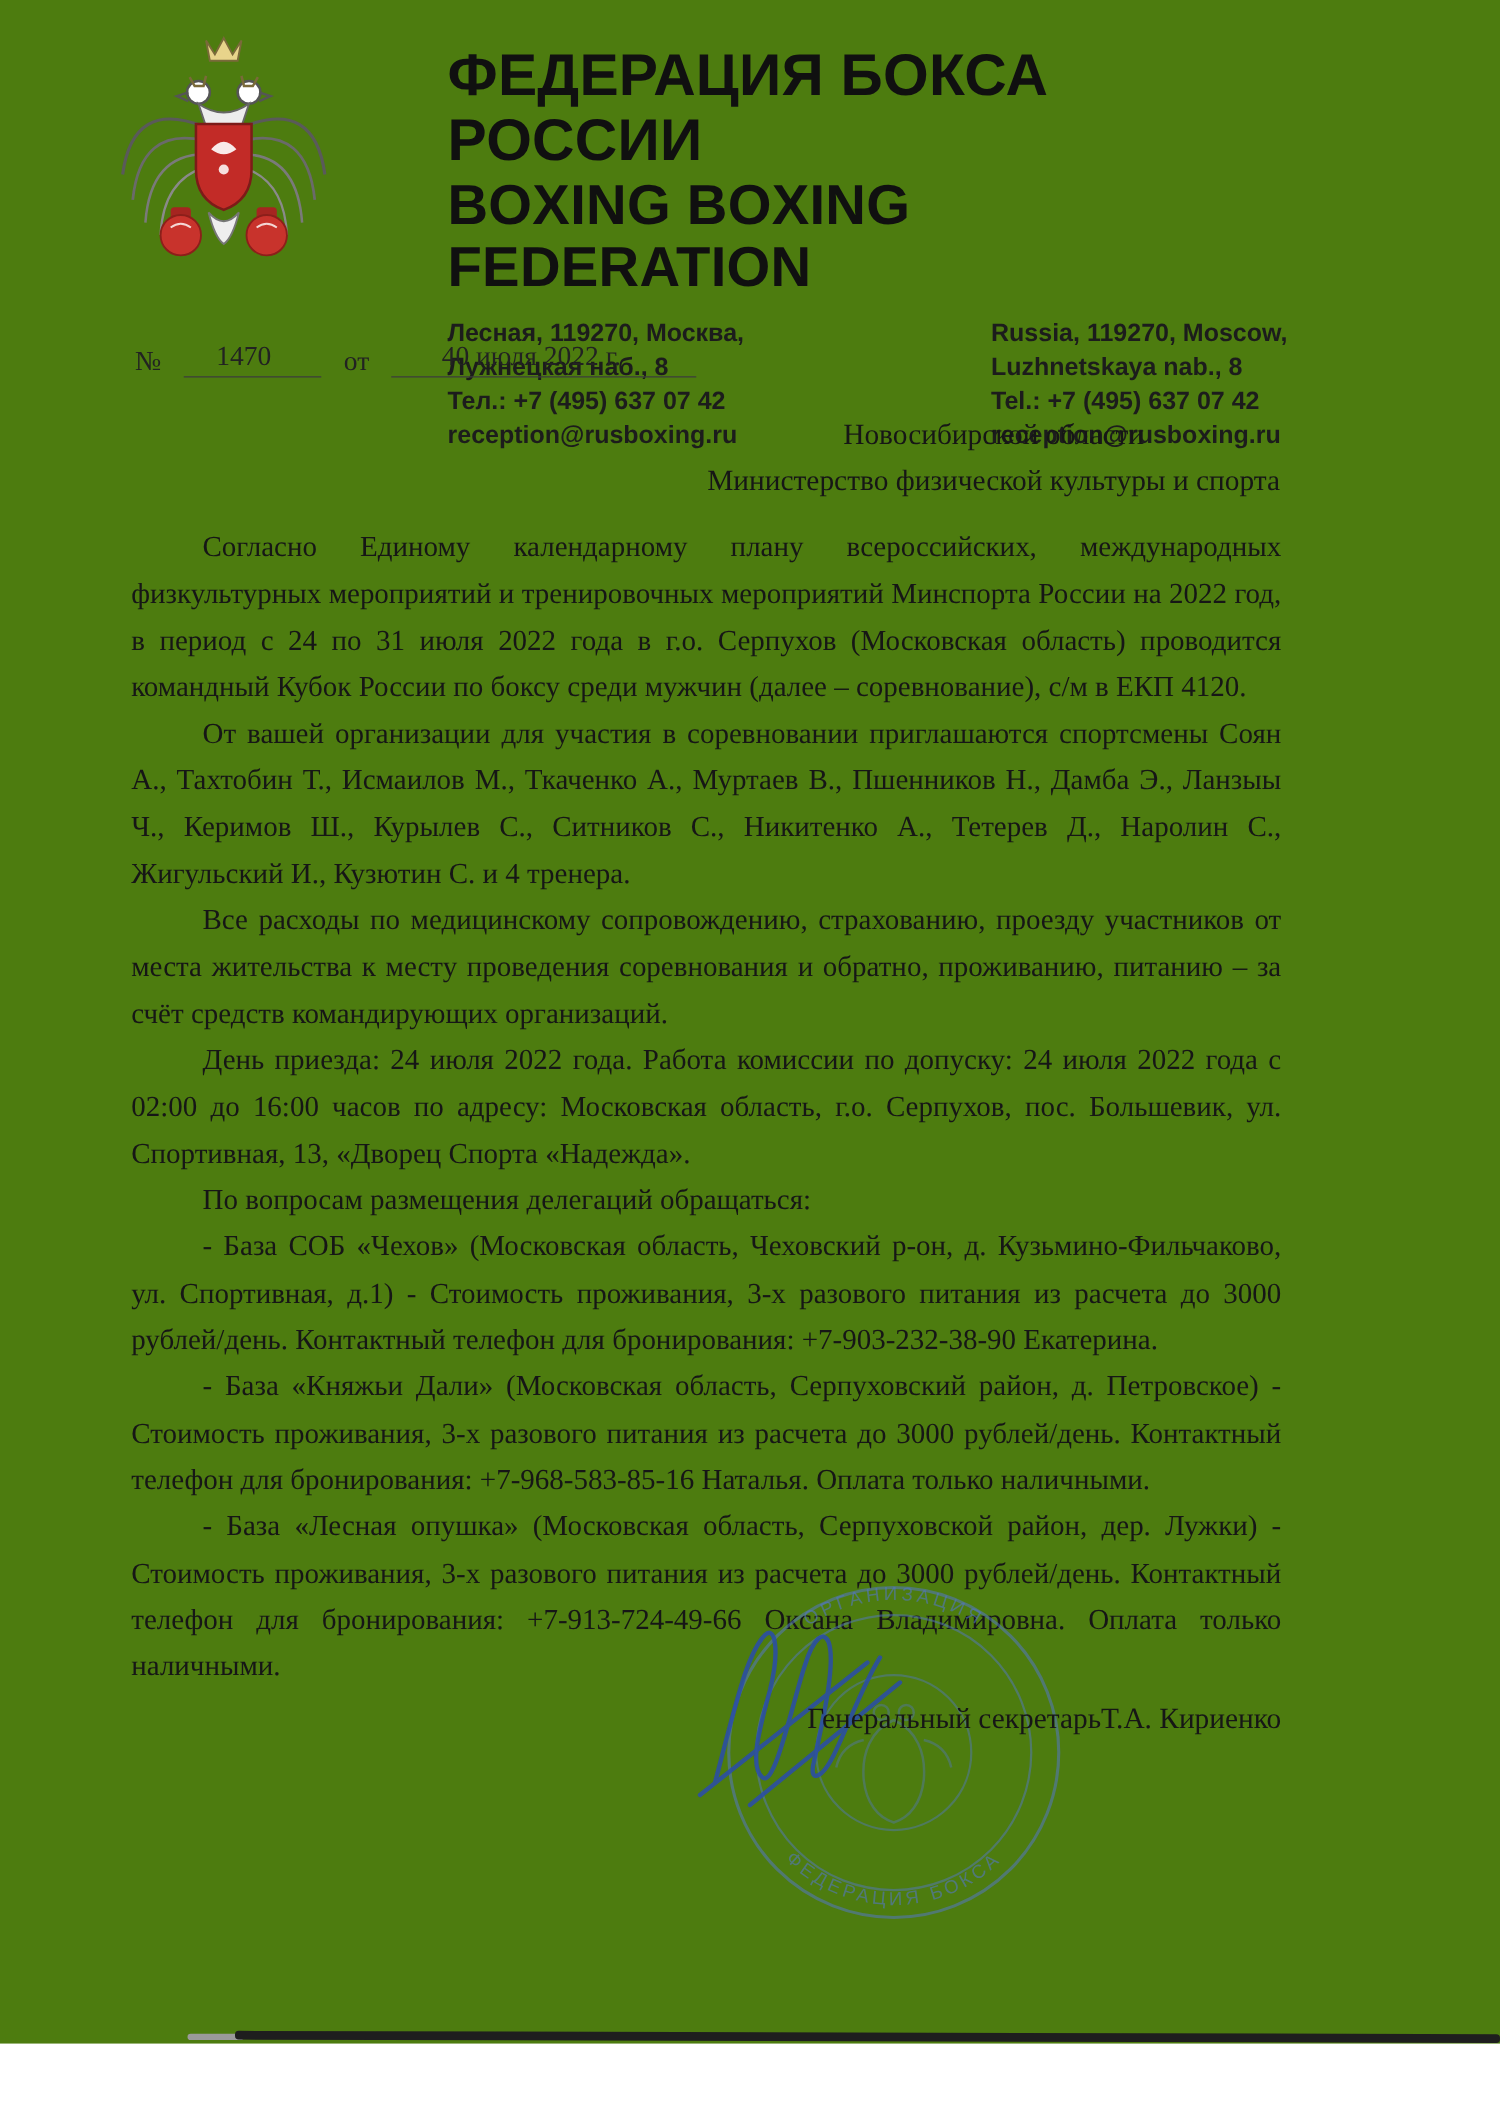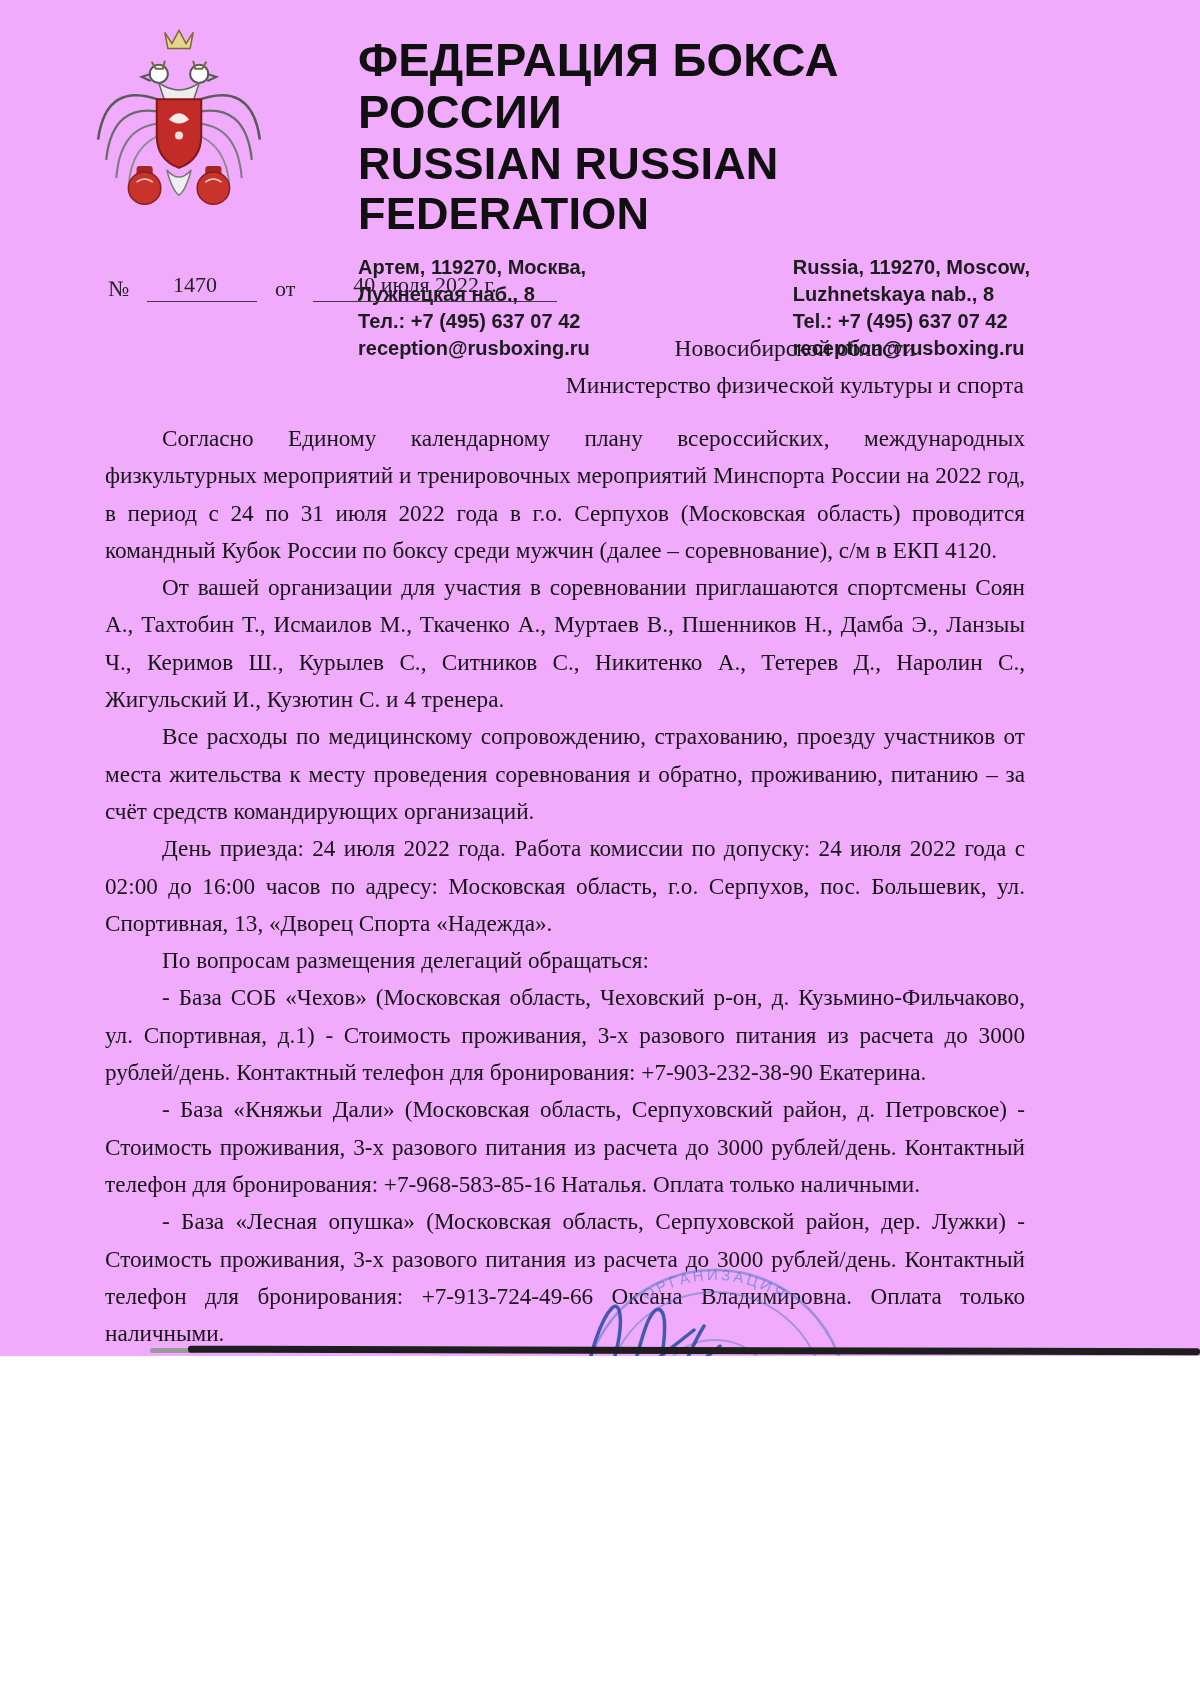--- a/index.html
+++ b/index.html
@@ -1,21 +1,21 @@
 <!DOCTYPE html>
 <html><head>
 <meta charset="utf-8">
 <style>
   html,body{margin:0;padding:0;background:#ffffff;}
   .page{
     position:relative;
     width:1200px;
-    height:1356px;
+    height:1635px;
     margin:0 auto;
-    background:#f0abfc;
+    background:#4d7c0f;
     overflow:hidden;
     font-family:"Liberation Serif", serif;
     color:#161616;
   }
   
   .emblem{position:absolute;left:88px;top:26px;width:182px;height:208px;}
   .header-text{position:absolute;left:358px;top:34px;width:672px;font-family:"Liberation Sans",sans-serif;}
   .title-ru{font-size:47px;font-weight:bold;letter-spacing:0.2px;color:#101010;line-height:1.1;margin:0;}
   .title-en{font-size:45px;font-weight:bold;letter-spacing:0.2px;color:#101010;line-height:1.1;margin:2px 0 0 0;}
   .addr-row{display:flex;justify-content:space-between;margin-top:16px;}
@@ -103,24 +103,24 @@
       <circle cx="56" cy="160" r="16" fill="#c8332c" stroke="#8c1f1a" stroke-width="1.5"></circle>
       <path d="M48,154 q8,-6 16,0" fill="none" stroke="#ffffff" stroke-width="1.5" opacity="0.8"></path>
       <rect x="116" y="138" width="16" height="12" rx="3" fill="#a52520"></rect>
       <circle cx="124" cy="160" r="16" fill="#c8332c" stroke="#8c1f1a" stroke-width="1.5"></circle>
       <path d="M116,154 q8,-6 16,0" fill="none" stroke="#ffffff" stroke-width="1.5" opacity="0.8"></path>
     </svg>
   </div>
 
   <div class="header-text">
     <div class="title-ru">ФЕДЕРАЦИЯ БОКСА РОССИИ</div>
-    <div class="title-en">RUSSIAN RUSSIAN FEDERATION</div>
+    <div class="title-en">BOXING BOXING FEDERATION</div>
     <div class="addr-row">
       <div class="addr">
-        <div>Артем, 119270, Москва,</div>
+        <div>Лесная, 119270, Москва,</div>
         <div>Лужнецкая наб., 8</div>
         <div>Тел.: +7 (495) 637 07 42</div>
         <div>reception@rusboxing.ru</div>
       </div>
       <div class="addr">
         <div>Russia, 119270, Moscow,</div>
         <div>Luzhnetskaya nab., 8</div>
         <div>Tel.: +7 (495) 637 07 42</div>
         <div>reception@rusboxing.ru</div>
       </div>

